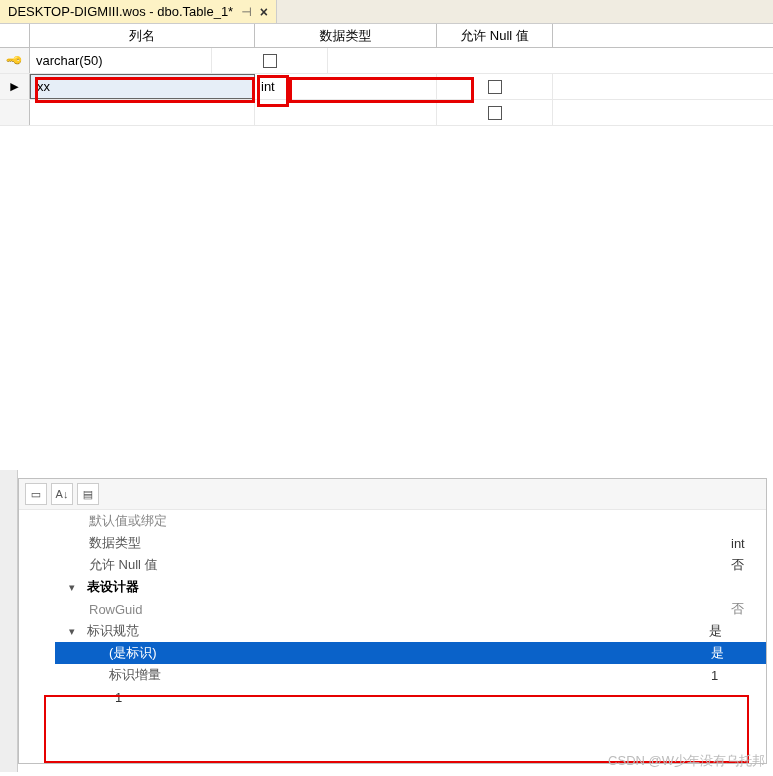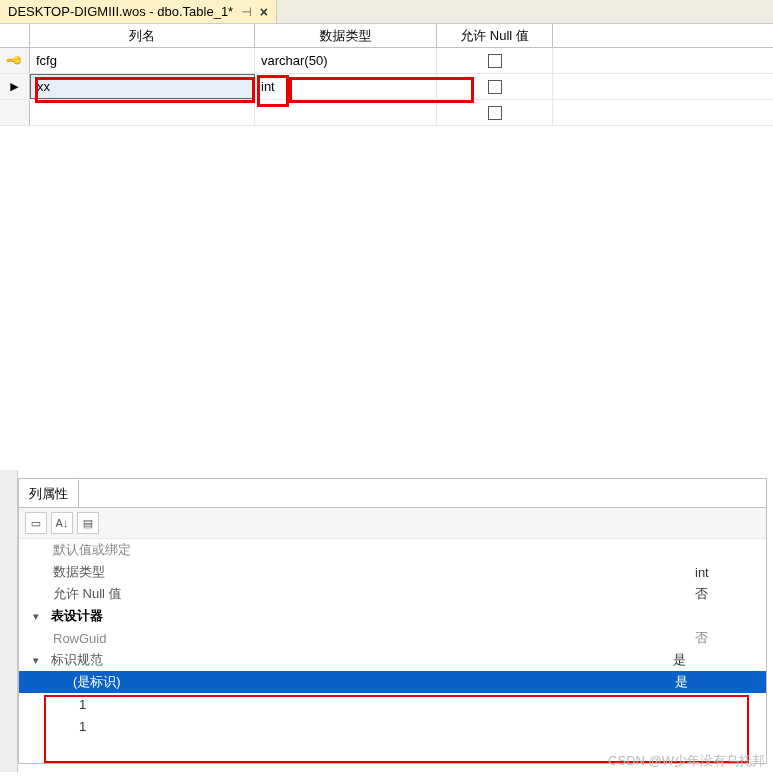--- a/index.html
+++ b/index.html
@@ -37,21 +37,21 @@
     .red-box { position: absolute; border: 3px solid #e60000; pointer-events: none; }
     
     
     .props-panel { position: absolute; left: 18px; right: 6px; top: 478px; bottom: 12px; background: #fff; border: 1px solid #c0c0c0; display: flex; flex-direction: column; }
     .props-tab { border-bottom: 1px solid #c0c0c0; background: #fff; }
     .props-tab-inner { display: inline-block; padding: 4px 10px; background: #fff; border-right: 1px solid #c0c0c0; border-top: 2px solid #fff; }
     .props-toolbar { padding: 4px 6px; border-bottom: 1px solid #e8e8e8; display: flex; gap: 4px; background: #f6f6f6; }
     .tb-btn { width: 22px; height: 22px; border: 1px solid #ccc; background: #fff; display: flex; align-items: center; justify-content: center; font-size: 11px; color: #555; }
     
     .props-body { flex: 1; overflow: auto; }
-    .prop-row { display: flex; height: 22px; align-items: center; padding-left: 8px; }
+    .prop-row { display: flex; height: 22px; align-items: center; padding-left: 8px; margin-left: 36px; }
     .prop-indent-1 { padding-left: 34px; }
     .prop-indent-2 { padding-left: 54px; }
     .prop-label { flex: 0 0 636px; color: #555; }
     .prop-label.bold { font-weight: bold; color: #000; }
     .prop-value { flex: 1; color: #333; padding-left: 6px; }
     .prop-value.gray { color: #888; }
     .expander { width: 14px; display: inline-block; color: #555; margin-right: 4px; font-size: 11px; }
     
     .prop-row.selected { background: #0a62c9; color: #fff; }
     .prop-row.selected .prop-label { color: #fff; }
@@ -78,21 +78,20 @@
     <div class="rowsel-h"></div>
     <div class="col-h col-name-h">列名</div>
     <div class="col-h col-type-h">数据类型</div>
     <div class="col-h col-null-h">允许 Null 值</div>
   </div>
 
   <div class="col-row">
     <div class="rowsel">
         <span class="key-icon">🔑</span>
       </div>
-    <div class="col-cell col-name-c">fcfg</div>
     <div class="col-cell col-type-c">varchar(50)</div>
     <div class="col-cell col-null-c">
         <span class="chk"></span>
       </div>
   </div>
 
   <div class="col-row row-selected">
     <div class="rowsel">
         <span class="row-arrow">▶</span>
       </div>
@@ -113,23 +112,20 @@
   </div>
 </div>
 
 <div class="red-box" style="left:35px; top:77px; width:220px; height:26px;"></div>
 <div class="red-box" style="left:257px; top:75px; width:32px; height:32px;"></div>
 <div class="red-box" style="left:289px; top:77px; width:185px; height:26px;"></div>
 
 <div class="panel-edge"></div>
 
 <div class="props-panel">
-  <div class="props-tab">
-    <div class="props-tab-inner">列属性</div>
-  </div>
   <div class="props-toolbar">
     <div class="tb-btn">▭</div>
     <div class="tb-btn">A↓</div>
     <div class="tb-btn">▤</div>
   </div>
   <div class="props-body">
     <div class="prop-row prop-indent-1">
       <span class="prop-label" style="color:#888;">默认值或绑定</span>
       <span class="prop-value gray"></span>
     </div>
@@ -152,20 +148,21 @@
     <div class="prop-row" style="padding-left:14px;">
       <span class="expander">▾</span>
       <span class="prop-label" style="flex:0 0 616px;">标识规范</span>
       <span class="prop-value">是</span>
     </div>
     <div class="prop-row prop-indent-2 selected">
       <span class="prop-label" style="flex:0 0 596px;">(是标识)</span>
       <span class="prop-value">是</span>
     </div>
     <div class="prop-row prop-indent-2">
+      <span class="prop-label" style="flex:0 0 596px;">标识增量</span>
       <span class="prop-value">1</span>
     </div>
     <div class="prop-row prop-indent-2">
       <span class="prop-value">1</span>
     </div>
   </div>
 </div>
 
 <div class="red-box-props" style="left:44px; top:695px; width:705px; height:68px;"></div>
 

